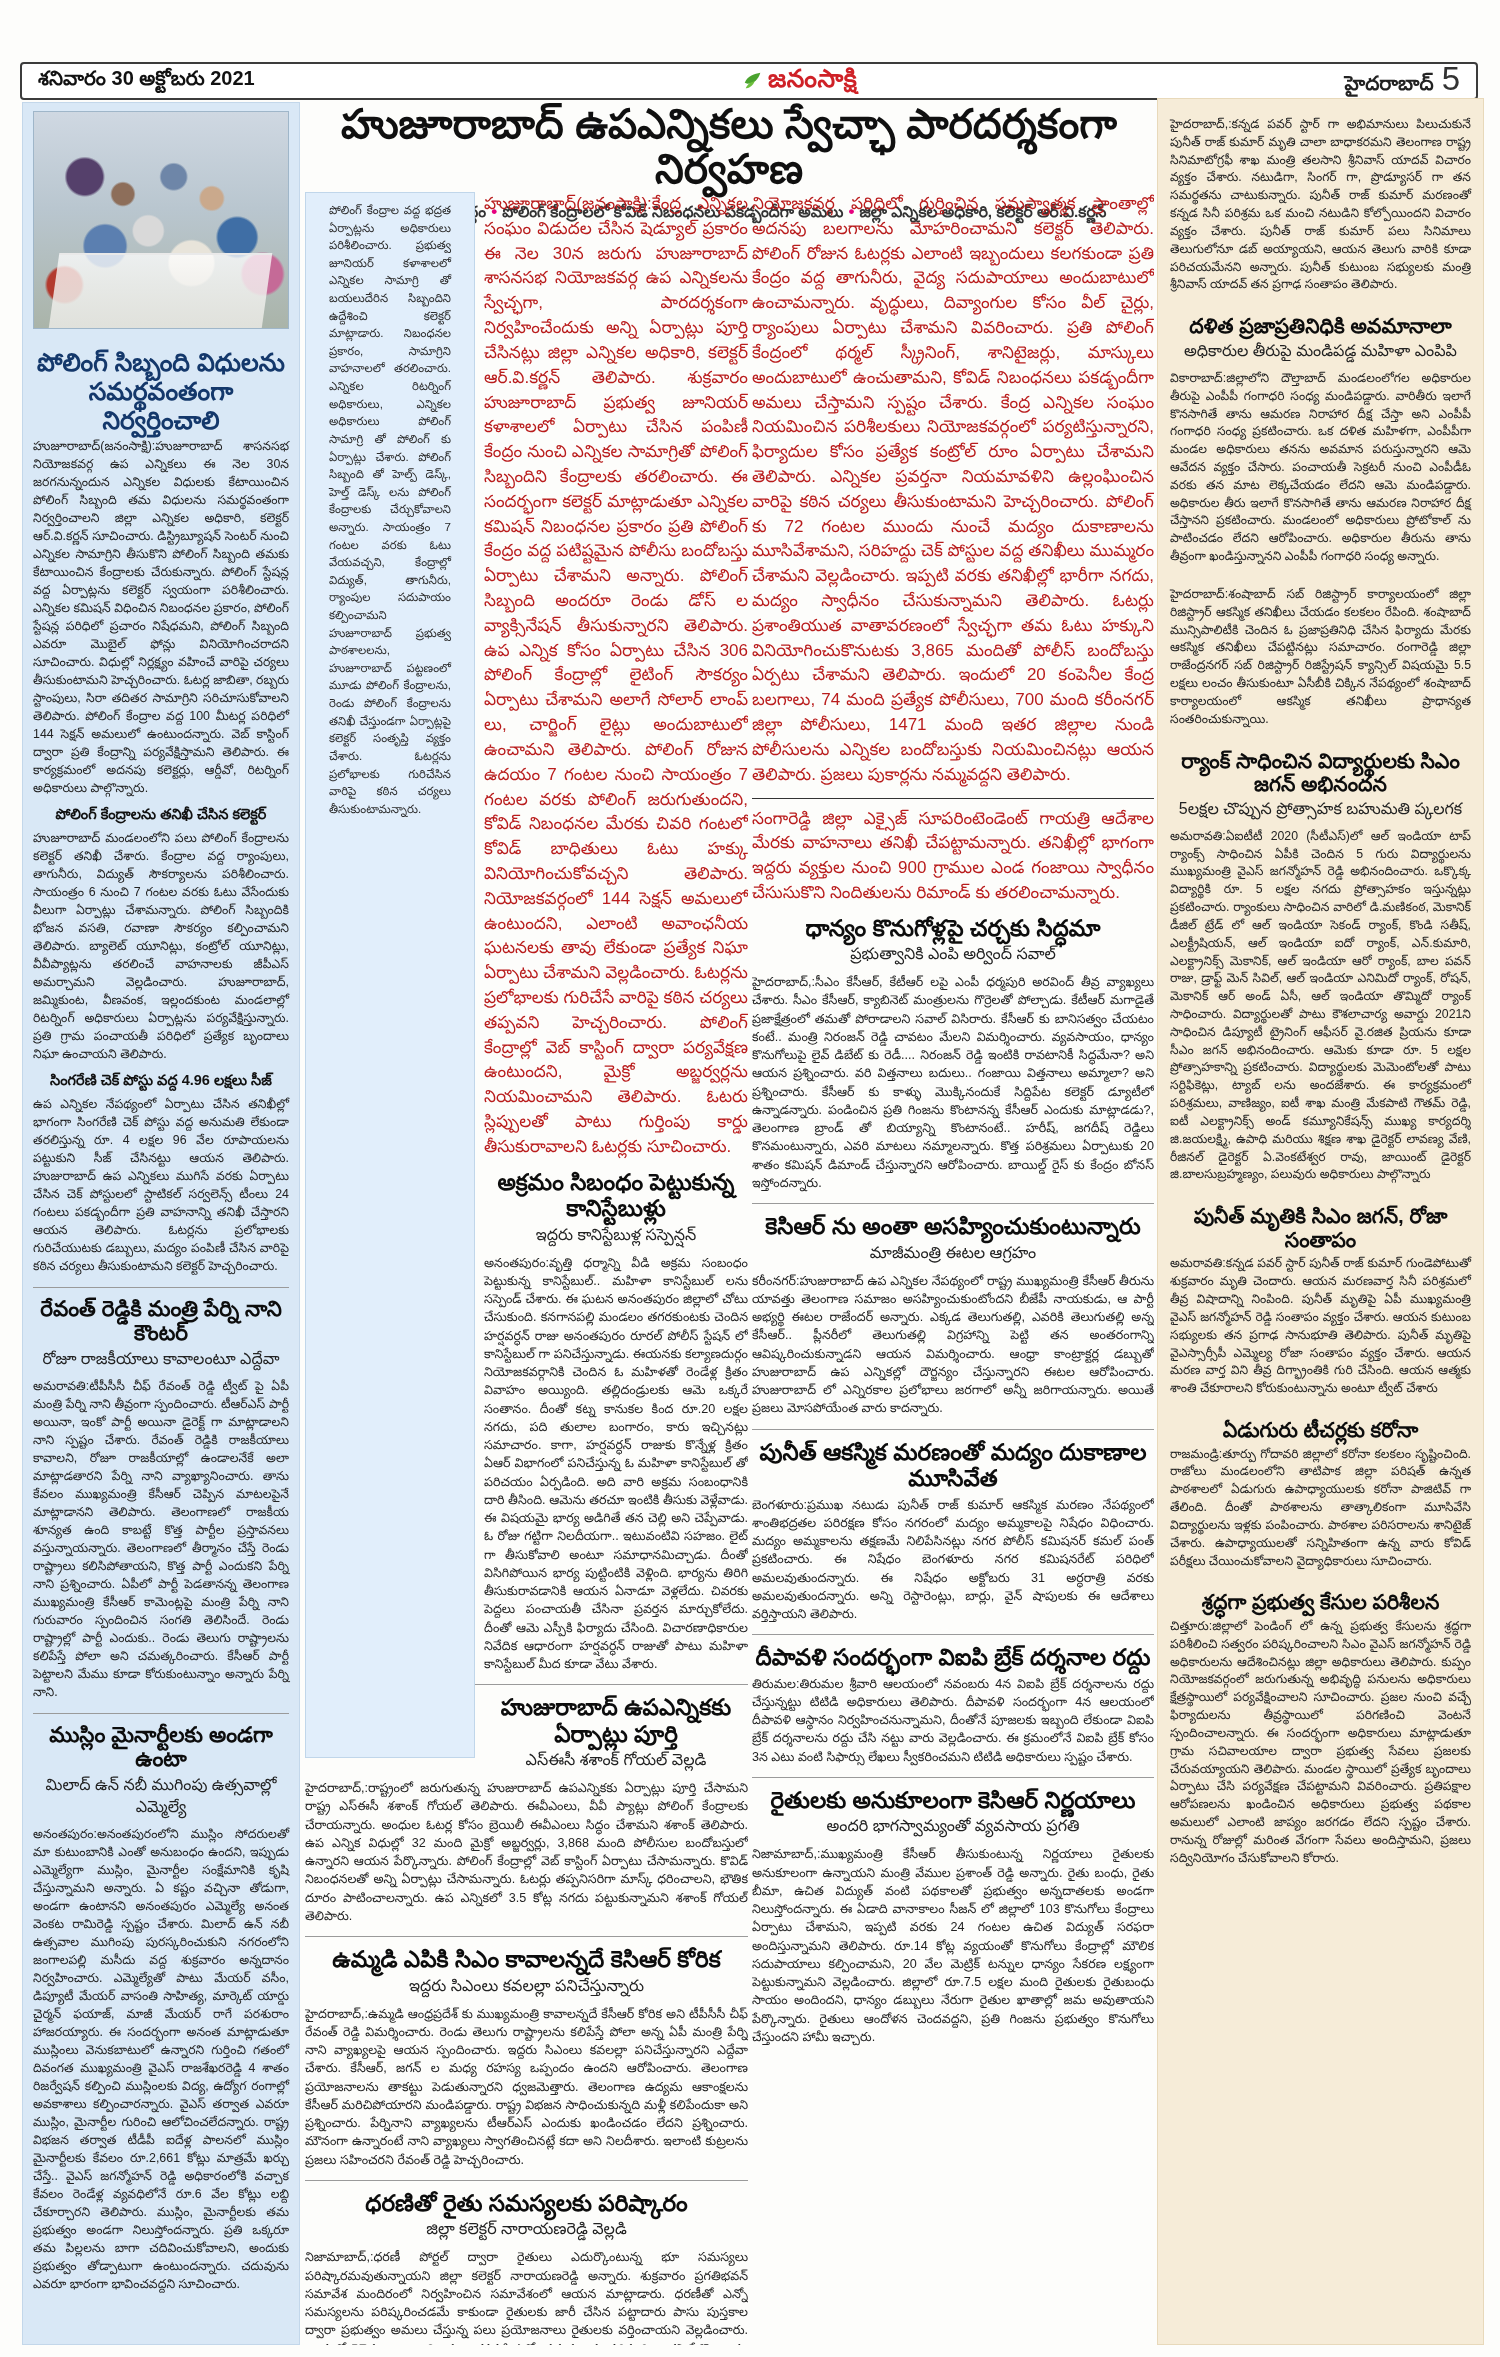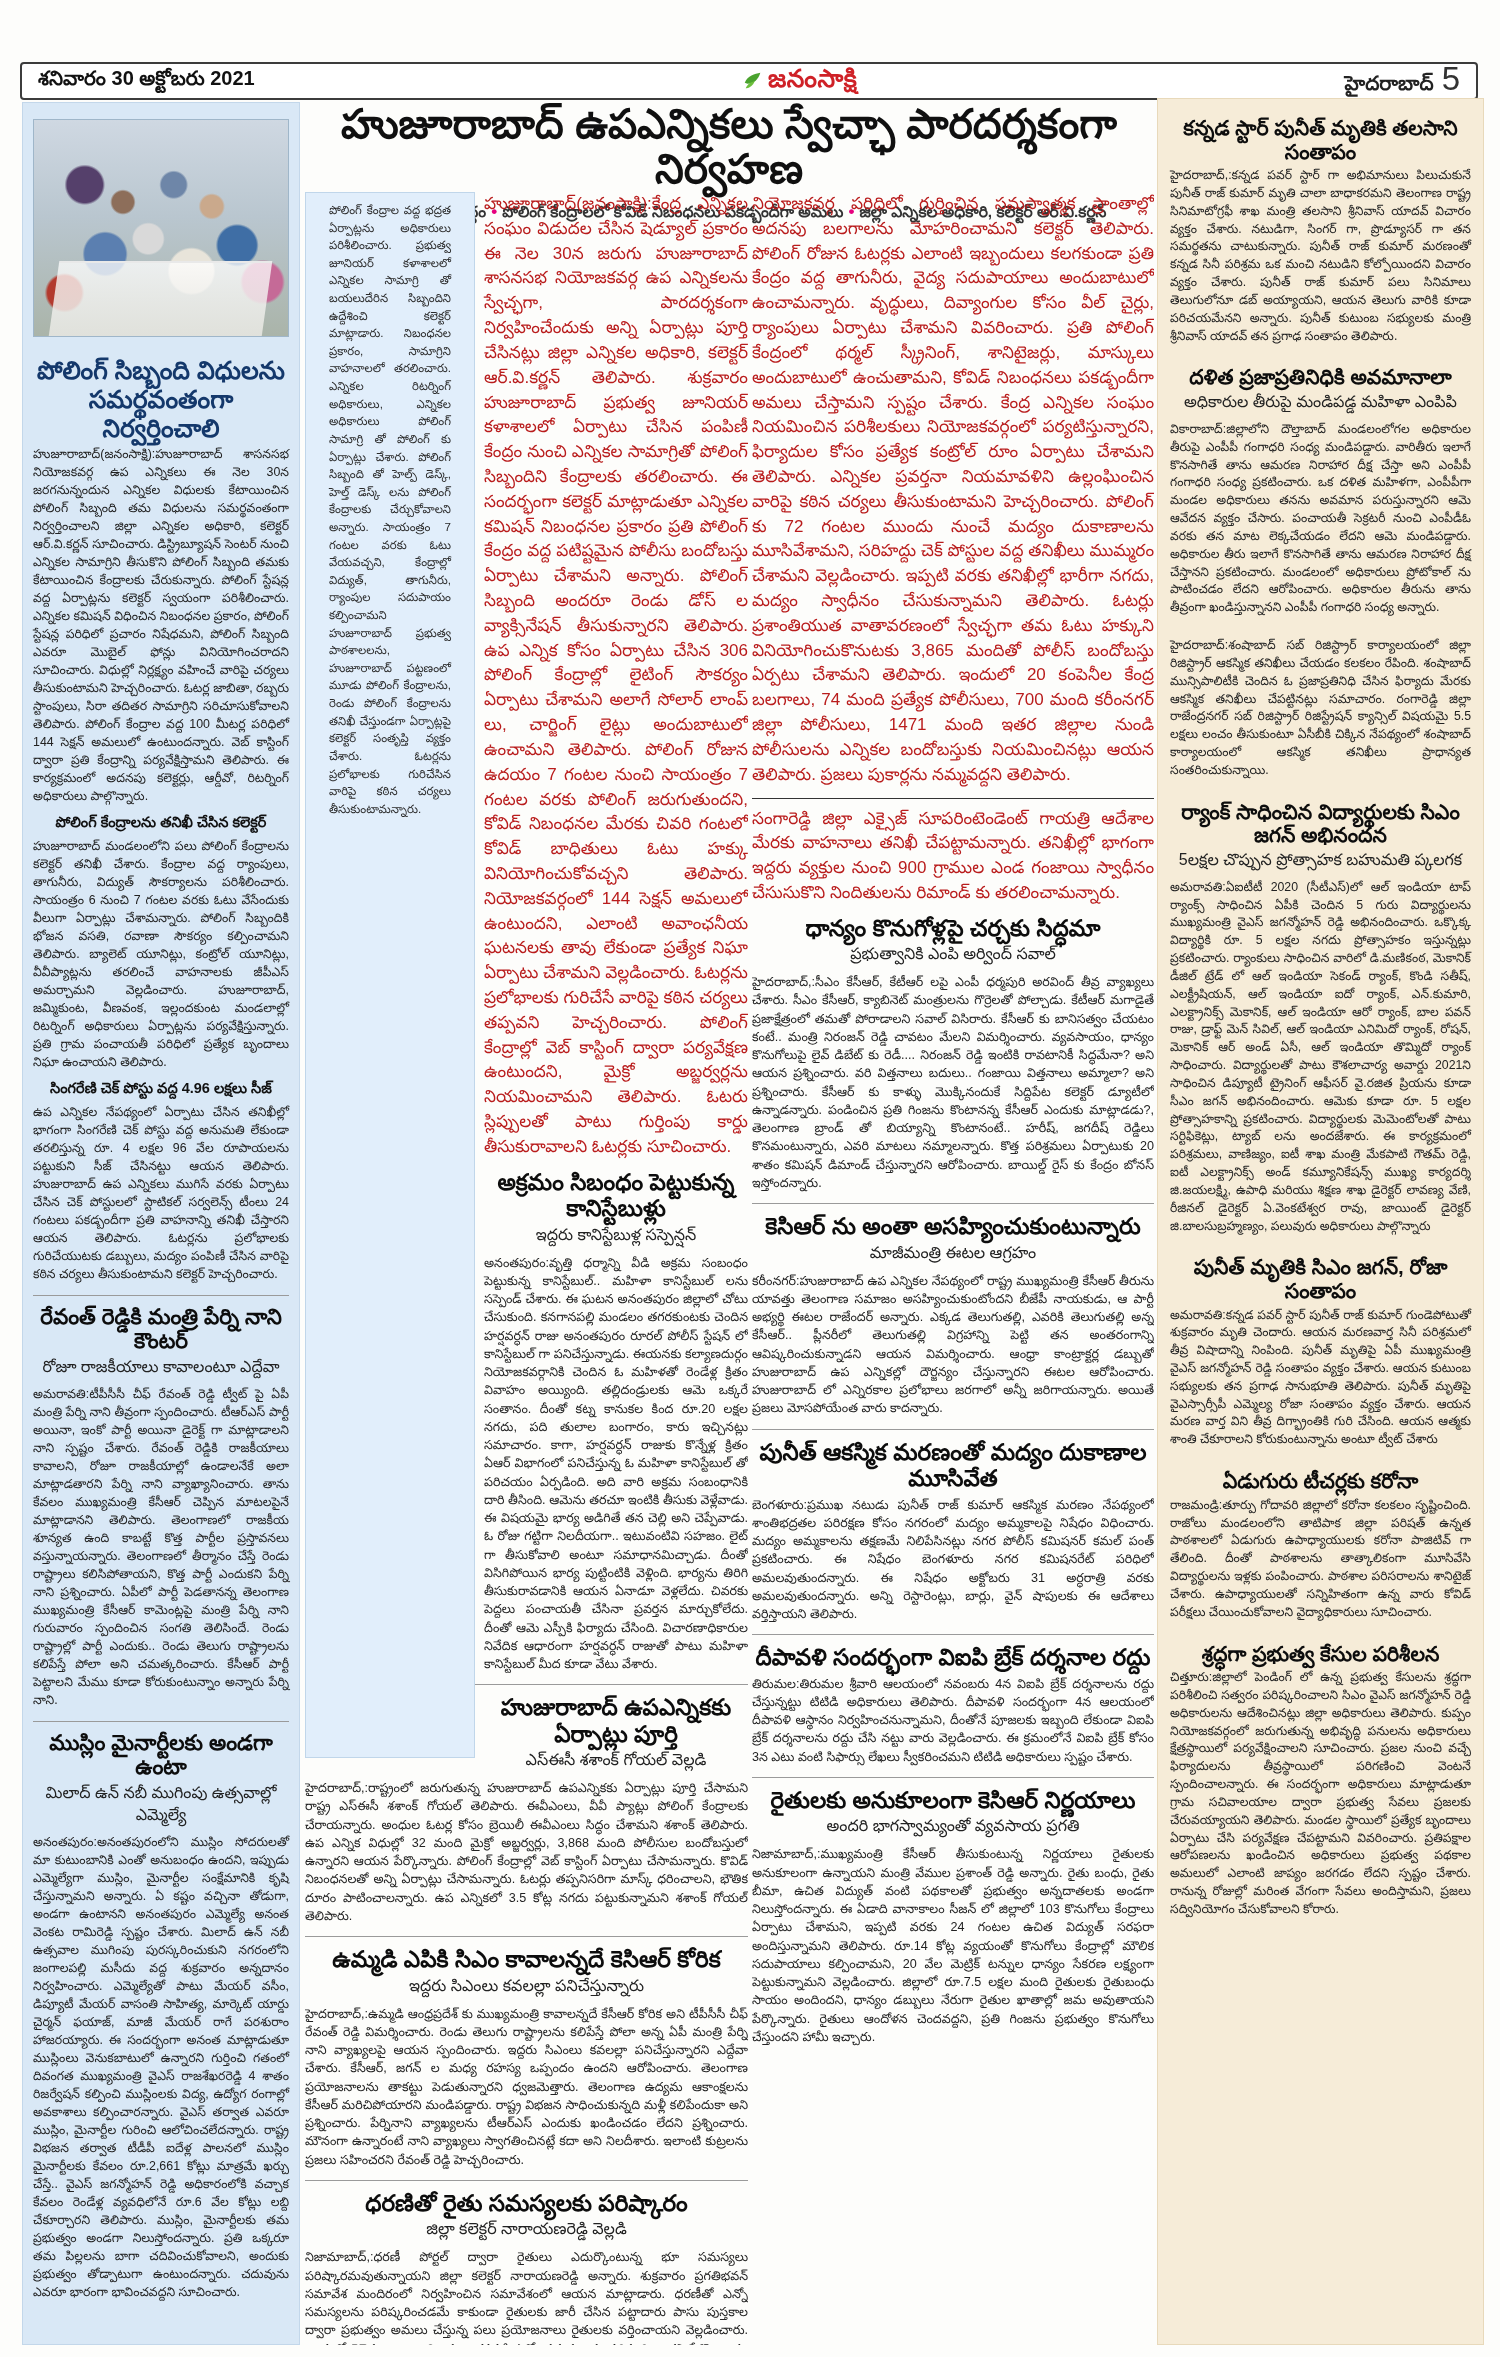--- a/index.html
+++ b/index.html
@@ -15,21 +15,21 @@
   .m-right{display:flex;align-items:baseline;gap:8px;}
   .m-city{font-weight:bold;font-size:20px;color:#222;}
   .m-pageno{font-size:33px;color:#333;font-weight:normal;line-height:1;}
   
   .lead-head{left:306px;top:102px;width:846px;height:88px;text-align:center;}
   .lead-head h1{margin:0;font-size:41px;line-height:1.1;font-weight:bold;color:#101010;}
   .lead-deck{margin-top:10px;font-size:15.5px;font-weight:bold;color:#333;}
   .lead-deck .bullet{color:#e6007e;font-size:17px;padding:0 5px;}
   
   .col1{left:22px;top:102px;width:278px;height:2243px;background:#d9e8f6;border:1px solid #c3d7ea;
-        padding:16px 10px;overflow:hidden;}
+        padding:8px 10px;overflow:hidden;}
   .photo{height:216px;border:1px solid #9fb6c9;margin-bottom:10px;position:relative;overflow:hidden;
      background:
       radial-gradient(circle at 12% 80%, #b33a2e 0 6%, transparent 7%),
       radial-gradient(circle at 28% 62%, #5b7fb0 0 9%, transparent 10%),
       radial-gradient(circle at 45% 55%, #d9d9d9 0 8%, transparent 9%),
       radial-gradient(circle at 62% 70%, #e8e4da 0 10%, transparent 11%),
       radial-gradient(circle at 80% 58%, #3f6ea5 0 8%, transparent 9%),
       radial-gradient(circle at 90% 75%, #c56a97 0 7%, transparent 8%),
       radial-gradient(circle at 70% 40%, #caa98c 0 5%, transparent 6%),
       radial-gradient(circle at 35% 38%, #8d6e5a 0 5%, transparent 6%),
@@ -168,21 +168,20 @@
         <h3>రైతులకు అనుకూలంగా కెసిఆర్ నిర్ణయాలు</h3>
         <div class="subhead">అందరి భాగస్వామ్యంతో వ్యవసాయ ప్రగతి</div>
         <p>నిజామాబాద్,:ముఖ్యమంత్రి కేసీఆర్ తీసుకుంటున్న నిర్ణయాలు రైతులకు అనుకూలంగా ఉన్నాయని మంత్రి వేముల ప్రశాంత్ రెడ్డి అన్నారు. రైతు బంధు, రైతు బీమా, ఉచిత విద్యుత్ వంటి పథకాలతో ప్రభుత్వం అన్నదాతలకు అండగా నిలుస్తోందన్నారు. ఈ ఏడాది వానాకాలం సీజన్ లో జిల్లాలో 103 కొనుగోలు కేంద్రాలు ఏర్పాటు చేశామని, ఇప్పటి వరకు 24 గంటల ఉచిత విద్యుత్ సరఫరా అందిస్తున్నామని తెలిపారు. రూ.14 కోట్ల వ్యయంతో కొనుగోలు కేంద్రాల్లో మౌలిక సదుపాయాలు కల్పించామని, 20 వేల మెట్రిక్ టన్నుల ధాన్యం సేకరణ లక్ష్యంగా పెట్టుకున్నామని వెల్లడించారు. జిల్లాలో రూ.7.5 లక్షల మంది రైతులకు రైతుబంధు సాయం అందిందని, ధాన్యం డబ్బులు నేరుగా రైతుల ఖాతాల్లో జమ అవుతాయని పేర్కొన్నారు. రైతులు ఆందోళన చెందవద్దని, ప్రతి గింజను ప్రభుత్వం కొనుగోలు చేస్తుందని హామీ ఇచ్చారు.</p>
       </article>
     </div>
 </section>
 
 <aside class="abs sidebar">
   <div id="sidebar-stack">
       <article>
-        <h3>కన్నడ స్టార్ పునీత్ మృతికి తలసాని సంతాపం</h3>
         <p>హైదరాబాద్,:కన్నడ పవర్ స్టార్ గా అభిమానులు పిలుచుకునే పునీత్ రాజ్ కుమార్ మృతి చాలా బాధాకరమని తెలంగాణ రాష్ట్ర సినిమాటోగ్రఫీ శాఖ మంత్రి తలసాని శ్రీనివాస్ యాదవ్ విచారం వ్యక్తం చేశారు. నటుడిగా, సింగర్ గా, ప్రొడ్యూసర్ గా తన సమర్థతను చాటుకున్నారు. పునీత్ రాజ్ కుమార్ మరణంతో కన్నడ సినీ పరిశ్రమ ఒక మంచి నటుడిని కోల్పోయిందని విచారం వ్యక్తం చేశారు. పునీత్ రాజ్ కుమార్ పలు సినిమాలు తెలుగులోనూ డబ్ అయ్యాయని, ఆయన తెలుగు వారికి కూడా పరిచయమేనని అన్నారు. పునీత్ కుటుంబ సభ్యులకు మంత్రి శ్రీనివాస్ యాదవ్ తన ప్రగాఢ సంతాపం తెలిపారు.</p>
       </article>
       <article>
         <h3>దళిత ప్రజాప్రతినిధికి అవమానాలా</h3>
         <div class="subhead">అధికారుల తీరుపై మండిపడ్డ మహిళా ఎంపిపి</div>
         <p>వికారాబాద్:జిల్లాలోని దౌల్తాబాద్ మండలంలోగల అధికారుల తీరుపై ఎంపీపీ గంగాధరి సంధ్య మండిపడ్డారు. వారితీరు ఇలాగే కొనసాగితే తాను ఆమరణ నిరాహార దీక్ష చేస్తా అని ఎంపీపీ గంగాధరి సంధ్య ప్రకటించారు. ఒక దళిత మహిళగా, ఎంపీపీగా మండల అధికారులు తనను అవమాన పరుస్తున్నారని ఆమె ఆవేదన వ్యక్తం చేసారు. పంచాయతీ సెక్రటరీ నుంచి ఎంపీడీఓ వరకు తన మాట లెక్కచేయడం లేదని ఆమె మండిపడ్డారు. అధికారుల తీరు ఇలాగే కొనసాగితే తాను ఆమరణ నిరాహార దీక్ష చేస్తానని ప్రకటించారు. మండలంలో అధికారులు ప్రోటోకాల్ ను పాటించడం లేదని ఆరోపించారు. అధికారుల తీరును తాను తీవ్రంగా ఖండిస్తున్నానని ఎంపీపీ గంగాధరి సంధ్య అన్నారు.</p>
       </article>
       <article>
         <p>హైదరాబాద్:శంషాబాద్ సబ్ రిజిస్ట్రార్ కార్యాలయంలో జిల్లా రిజిస్ట్రార్ ఆకస్మిక తనిఖీలు చేయడం కలకలం రేపింది. శంషాబాద్ మున్సిపాలిటీకి చెందిన ఓ ప్రజాప్రతినిధి చేసిన ఫిర్యాదు మేరకు ఆకస్మిక తనిఖీలు చేపట్టినట్లు సమాచారం. రంగారెడ్డి జిల్లా రాజేంద్రనగర్ సబ్ రిజిస్ట్రార్ రిజిస్ట్రేషన్ క్యాన్సిల్ విషయమై 5.5 లక్షలు లంచం తీసుకుంటూ ఏసీబీకి చిక్కిన నేపథ్యంలో శంషాబాద్ కార్యాలయంలో ఆకస్మిక తనిఖీలు ప్రాధాన్యత సంతరించుకున్నాయి.</p>
       </article>

